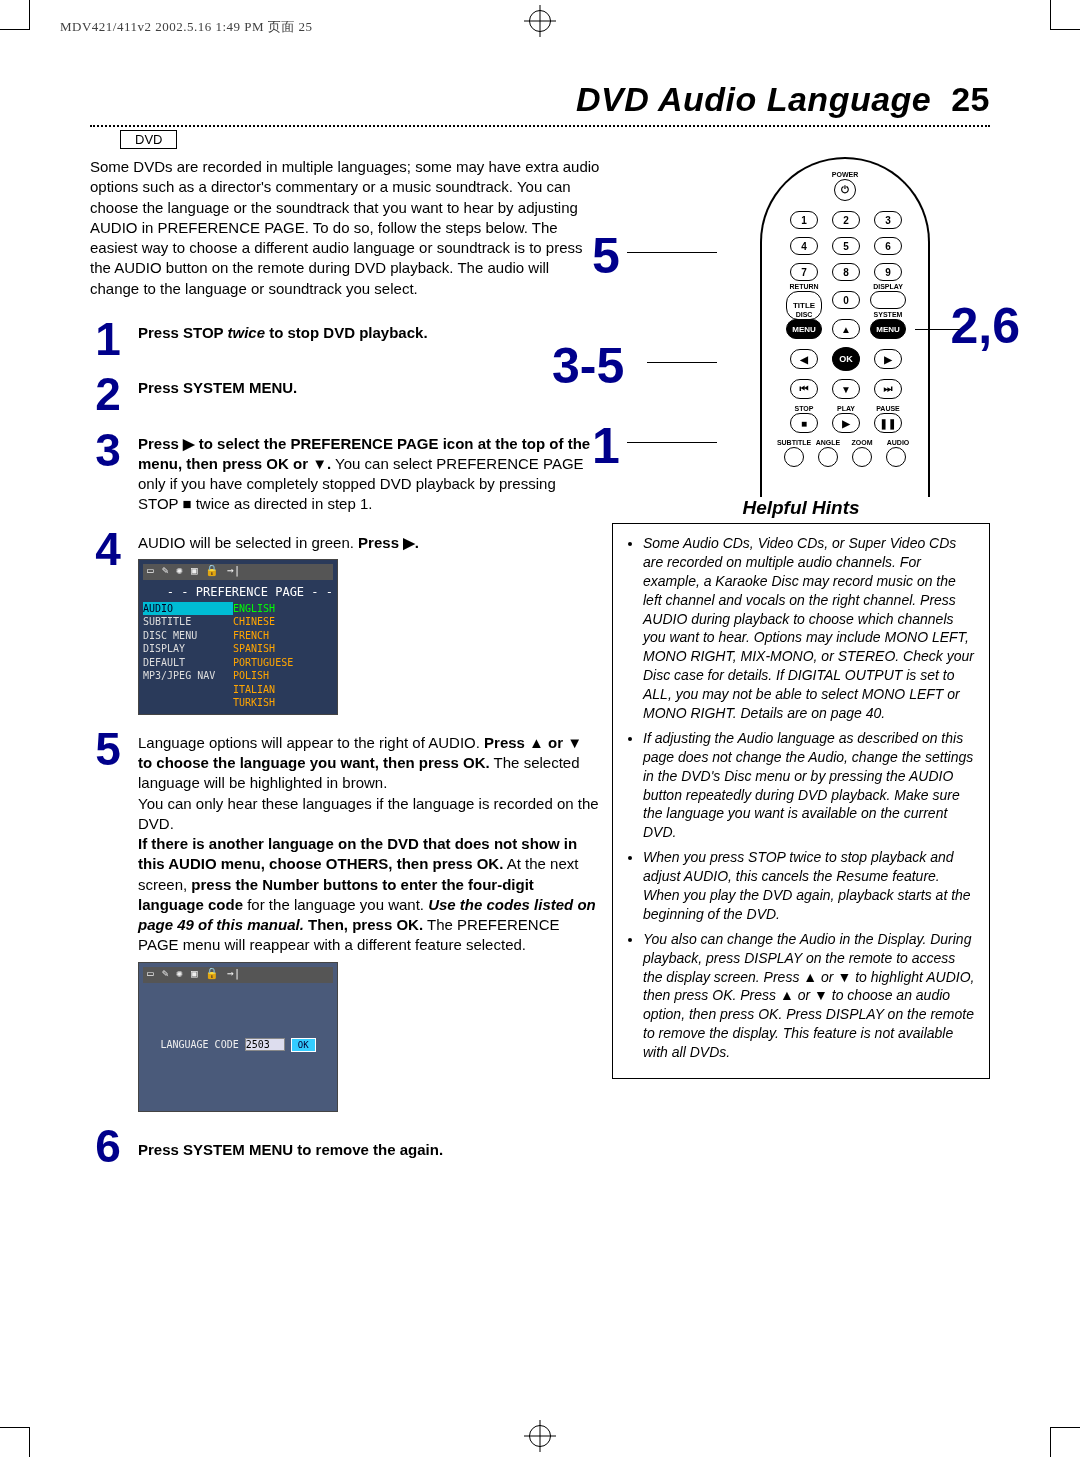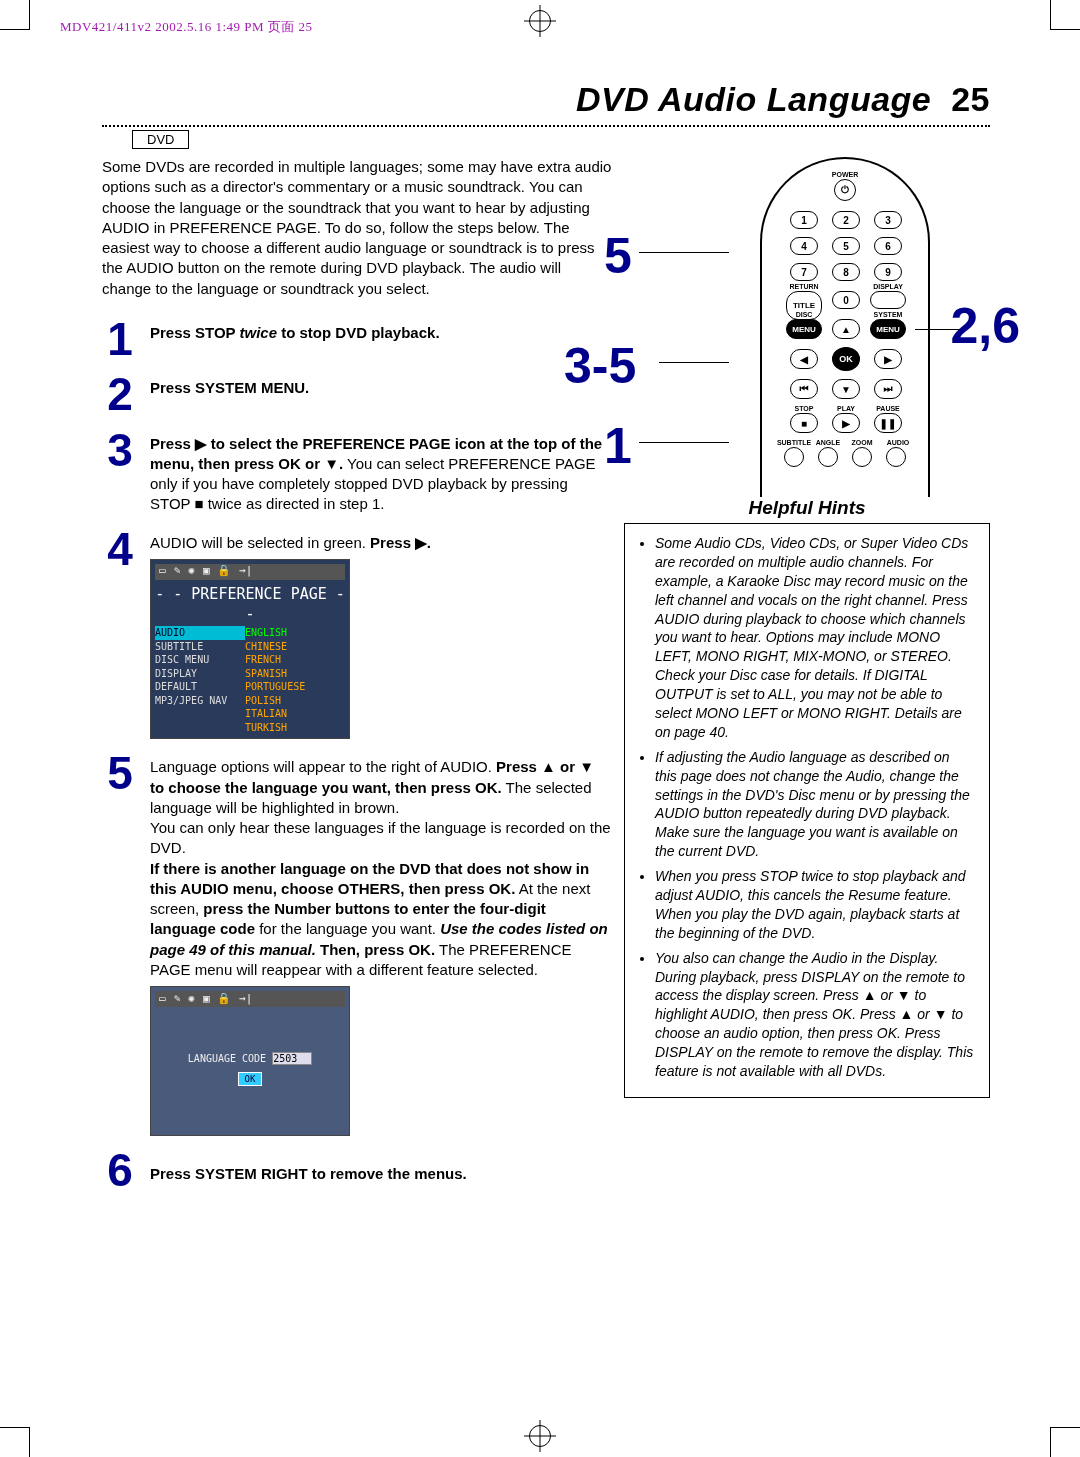--- a/index.html
+++ b/index.html
@@ -10,21 +10,21 @@
     font-family: Arial, Helvetica, sans-serif;
     color: #000;
     position: relative;
   }
   .print-header {
     position: absolute;
     top: 18px;
     left: 60px;
     font-size: 13px;
     font-family: "Times New Roman", serif;
-    color: #a21caf;
+    color: #404040;
     letter-spacing: 0.5px;
   }
   .crop-tl, .crop-tr, .crop-bl, .crop-br {
     position: absolute;
     width: 30px;
     height: 30px;
   }
   .crop-tl { top: 0; left: 0; border-right: 1px solid #000; border-bottom: 1px solid #000; }
   .crop-tr { top: 0; right: 0; border-left: 1px solid #000; border-bottom: 1px solid #000; }
   .crop-bl { bottom: 0; left: 0; border-right: 1px solid #000; border-top: 1px solid #000; }
@@ -48,21 +48,20 @@
   }
   .reg-top::before, .reg-bottom::before { left: 50%; top: -6px; bottom: -6px; width: 1px; transform: translateX(-50%); }
   .reg-top::after, .reg-bottom::after { top: 50%; left: -6px; right: -6px; height: 1px; transform: translateY(-50%); }
 
   .page {
     position: absolute;
     left: 90px;
     right: 90px;
     top: 80px;
     bottom: 80px;
-    margin-left: 12px;
   }
   .title {
     text-align: right;
     font-size: 34px;
     font-weight: bold;
     font-style: italic;
     font-family: "Trebuchet MS", Arial, sans-serif;
     letter-spacing: 0.5px;
   }
   .title .pagenum { font-style: normal; }
@@ -130,22 +129,22 @@
     height: 16px;
     margin-bottom: 2px;
     display: flex;
     align-items: center;
     gap: 8px;
     padding: 0 4px;
     font-size: 11px;
   }
   .osd .hdr {
     color: #fff;
-    text-align: center;
-    font-size: 15px;
+    text-align: right;
+    font-size: 12px;
     padding: 2px 0;
   }
   .osd .row { display: flex; }
   .osd .row .l { width: 90px; color: #ddd; }
   .osd .row .r { color: orange; }
   .osd .row.sel .l { background: #00bcd4; color: #002; }
   .osd .row.sel .r { color: #0f0; }
 
   .osd2 {
     margin-top: 6px;
@@ -165,21 +164,21 @@
     height: 16px;
     display: flex;
     align-items: center;
     gap: 8px;
     padding: 0 4px;
     font-size: 11px;
   }
   .osd2 .mid {
     flex: 1;
     display: flex;
-    flex-direction: column;
+    flex-direction: row;
     align-items: center;
     justify-content: center;
     gap: 6px;
   }
   .osd2 .code { font-size: 10px; }
   .osd2 .code input {
     width: 40px;
     font-size: 10px;
     font-family: monospace;
     border: 1px solid #888;
@@ -376,21 +375,21 @@
               </div>
               <div class="okbtn">OK</div>
             </div>
           </div>
         </div>
       </div>
 
       <div class="step">
         <div class="step-num">6</div>
         <div class="step-body" style="padding-top:14px">
-          <b>Press SYSTEM RIGHT to remove the menus.</b>
+          <b>Press SYSTEM MENU to remove the again.</b>
         </div>
       </div>
 
     </div>
 
     <div class="right-col">
       <div class="remote-holder">
 
         <div class="callout-num" style="top:70px;left:-20px">5</div>
         <div class="lead" style="top:95px;left:15px;width:90px"></div>

